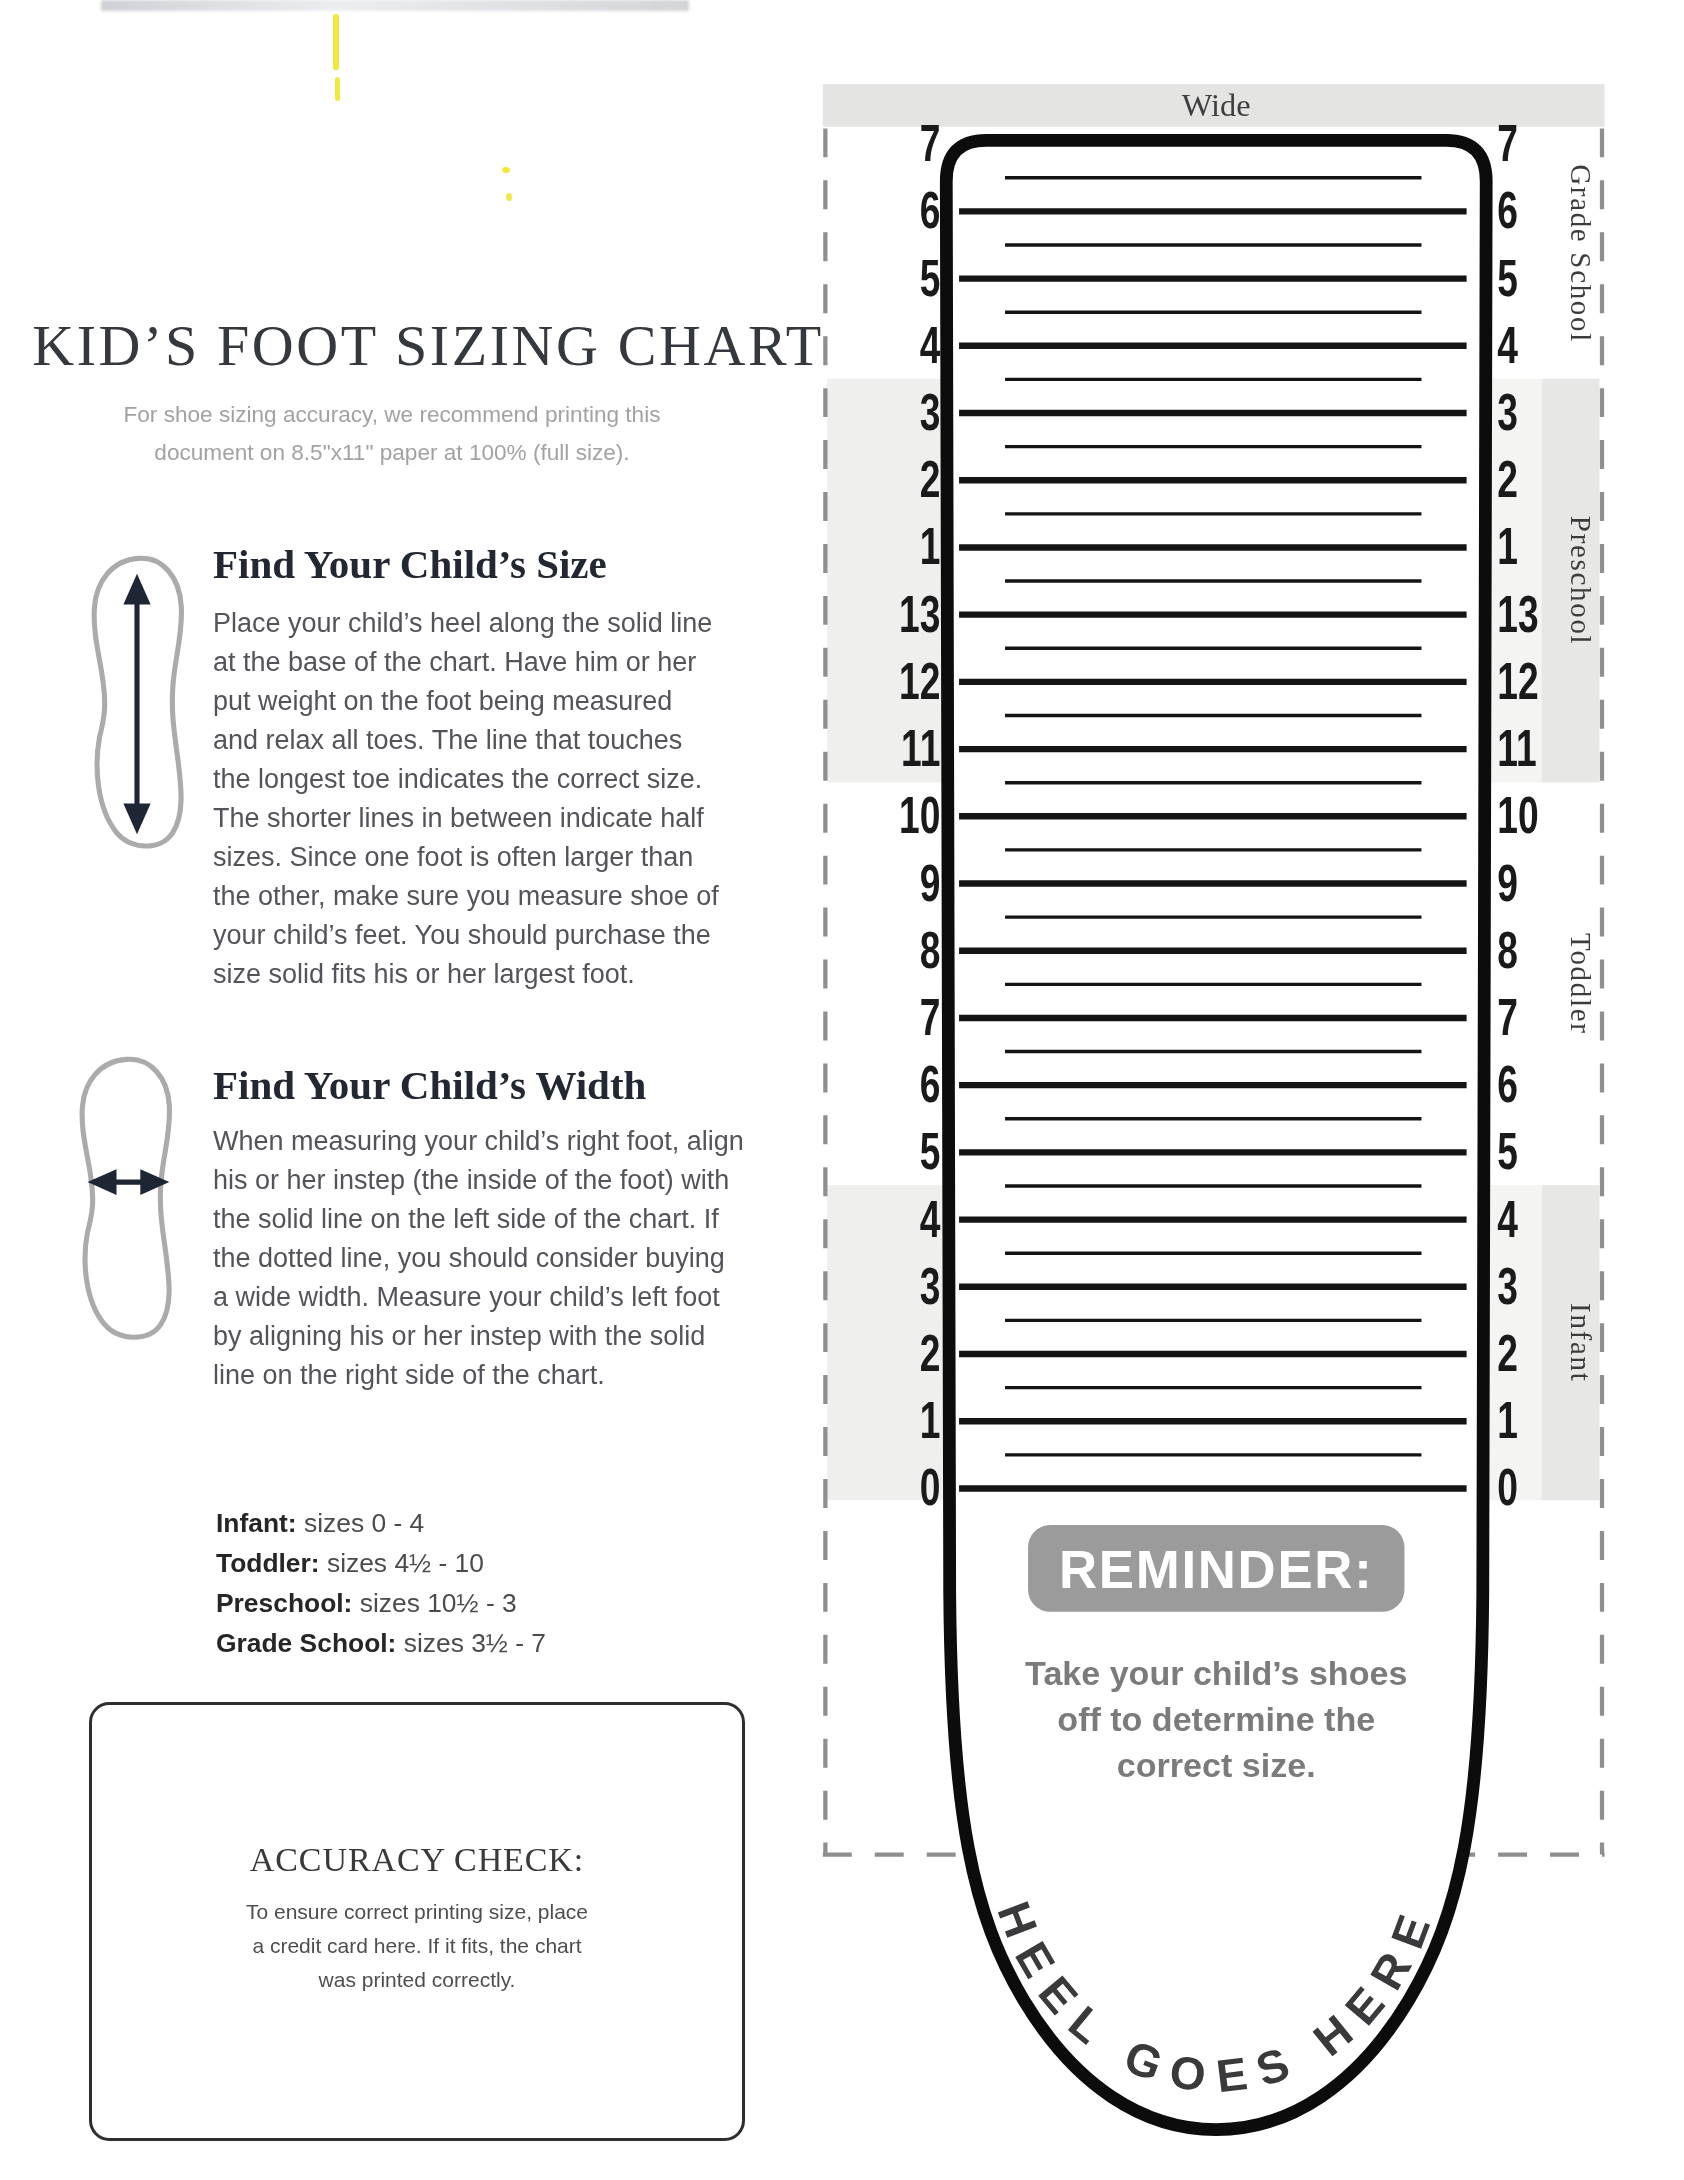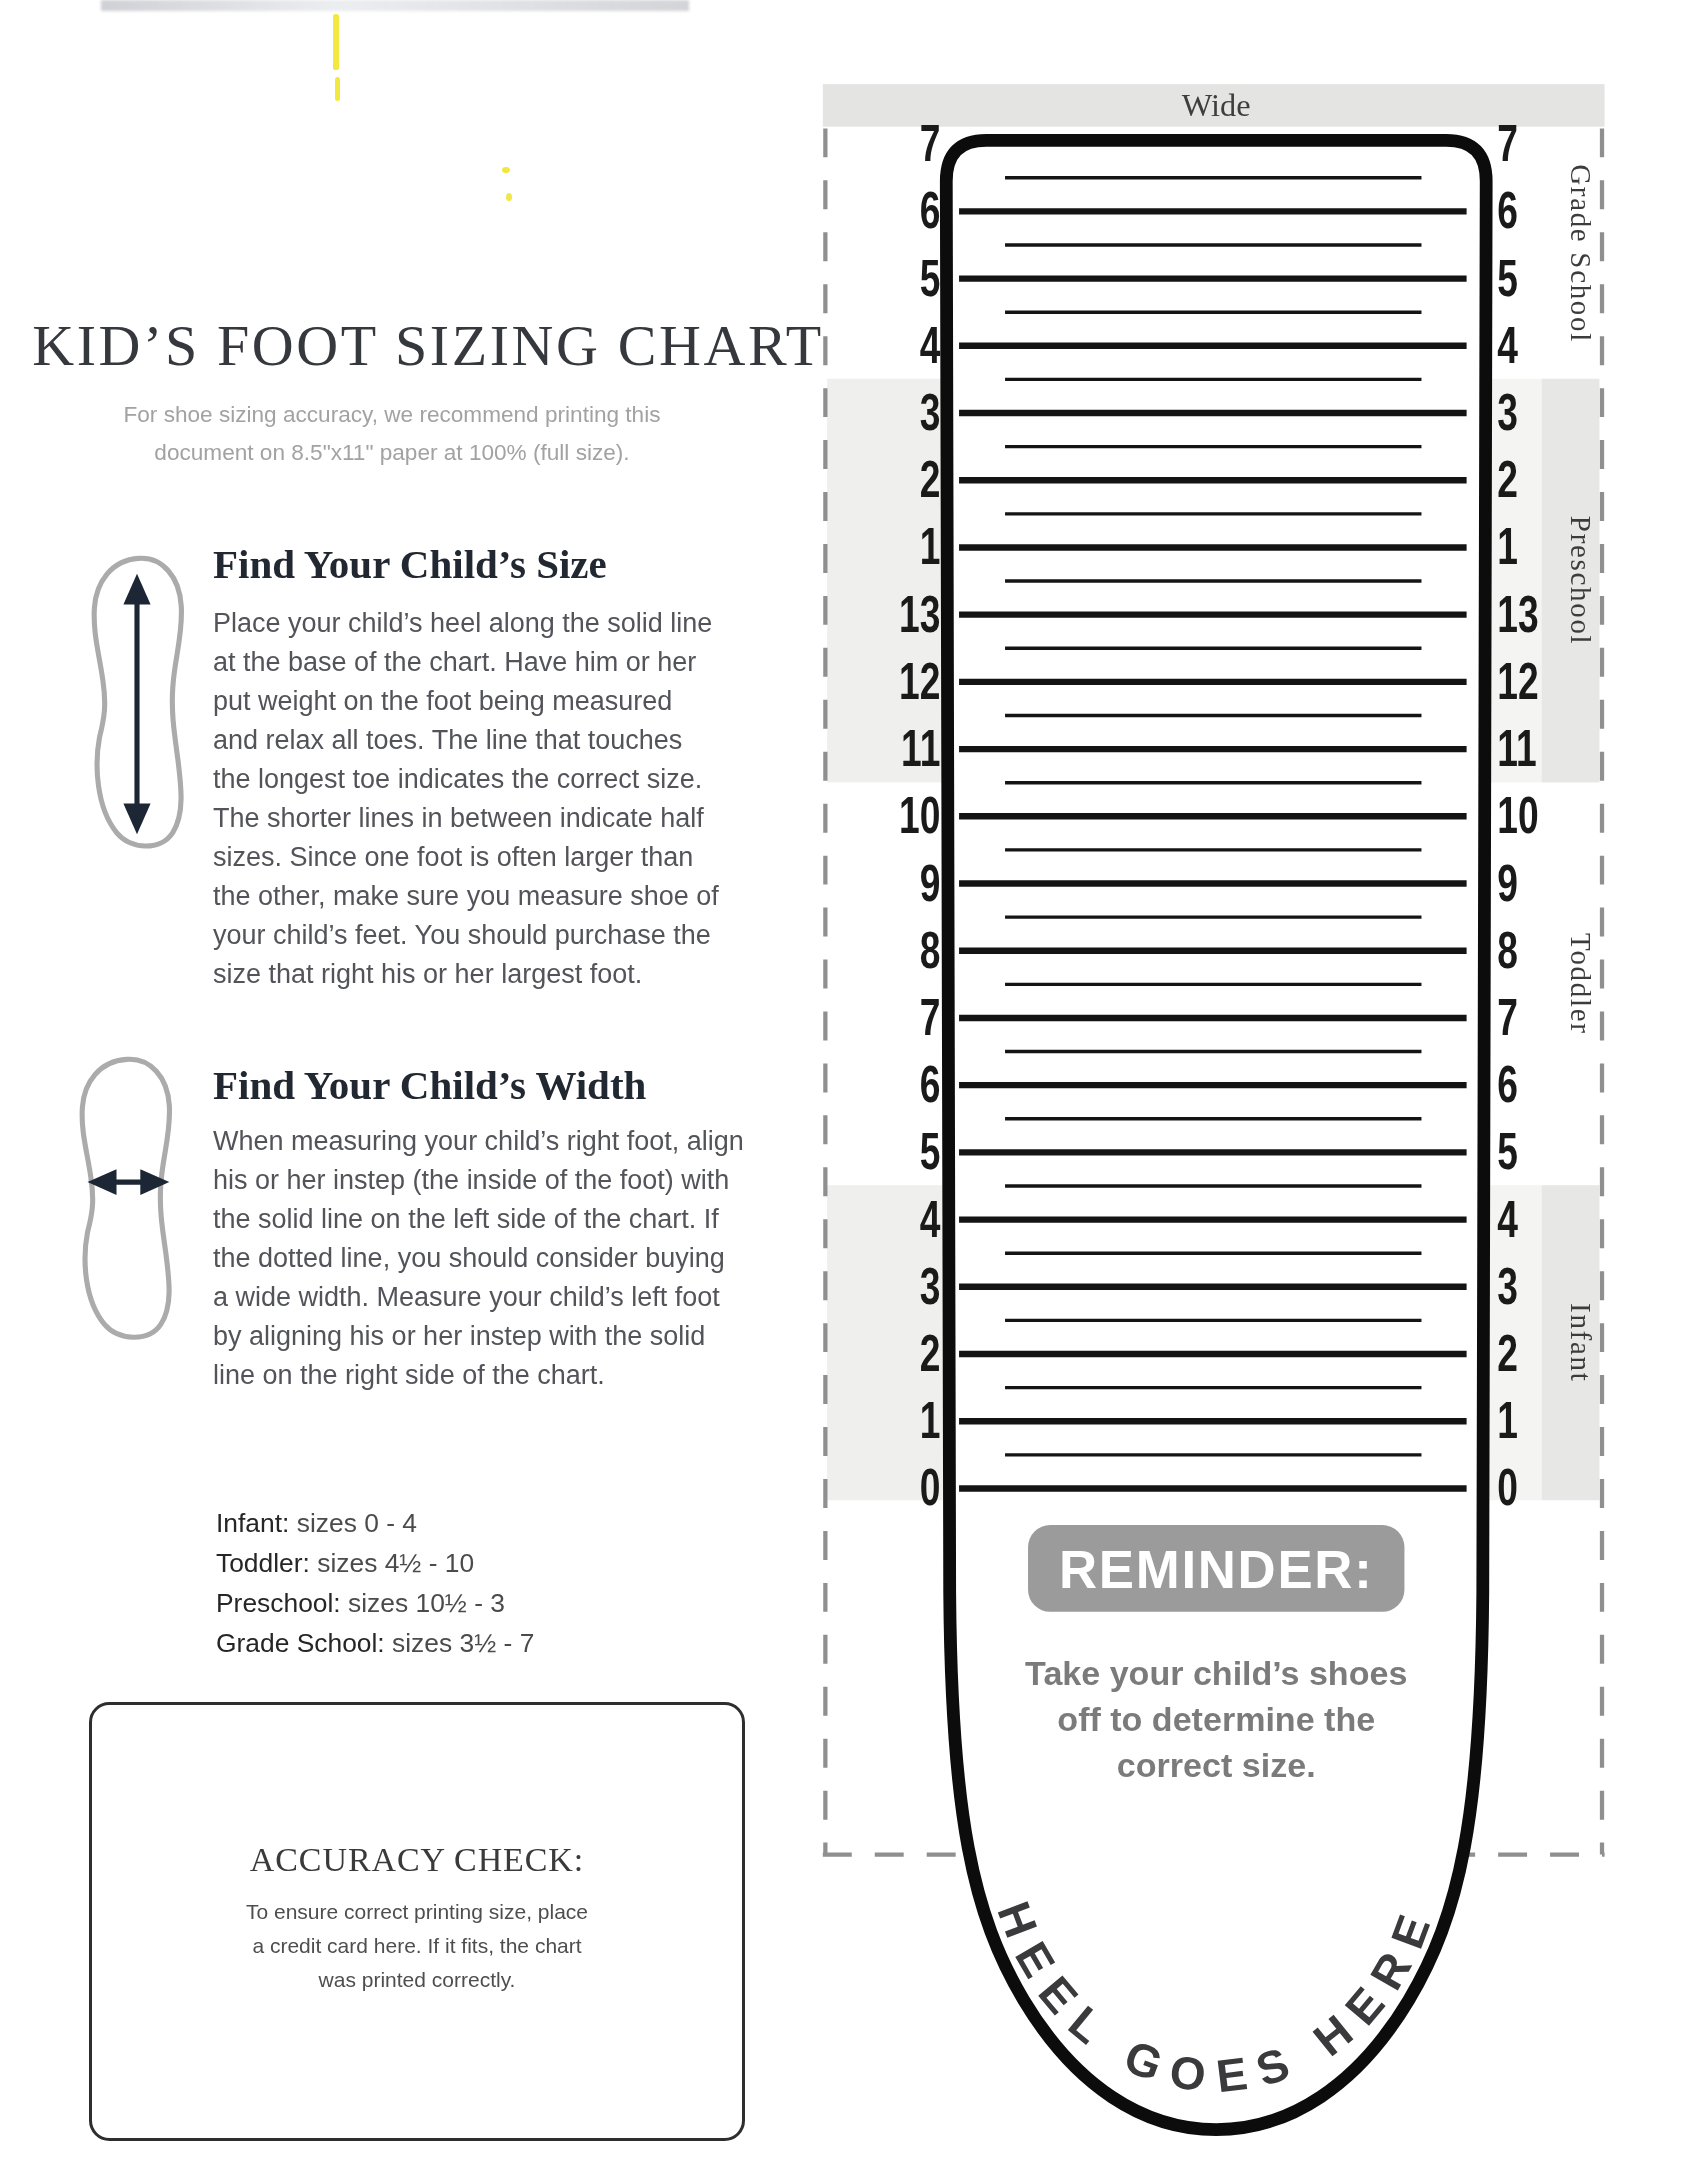--- a/index.html
+++ b/index.html
@@ -24,21 +24,21 @@
       color:#222831;line-height:1.1;}
   .h1{left:213px;top:542px;}
   .h2{left:213px;top:1063px;}
   .body-text{font-size:27px;line-height:39px;color:#53545a;}
   .b1{left:213px;top:604px;width:596px;}
   .b2{left:213px;top:1122px;width:596px;}
   .tline{white-space:nowrap;}
   .icon1{left:84px;top:555px;}
   .icon2{left:72px;top:1056px;}
   .size-key{left:216px;top:1503px;font-size:26.4px;line-height:40px;color:#4b4b4b;}
-  .size-key b{color:#262626;font-weight:400;}
+  .size-key b{color:#262626;font-weight:700;}
   .acc-box{left:89px;top:1702px;width:656px;height:439px;border:3.4px solid #2e2e2e;border-radius:20.4px;
       box-sizing:border-box;text-align:center;}
   .acc-heading{margin-top:136px;font-family:"Liberation Serif","DejaVu Serif",serif;
       font-size:34px;letter-spacing:0.9px;color:#3a3a3a;}
   .acc-body{margin-top:16px;font-size:21px;line-height:34px;color:#4e4e4e;}
   #chart-svg{position:absolute;left:816px;top:77px;}
 </style>
 </head>
 <body>
 
@@ -68,21 +68,21 @@
   <div class="abs body-text b1">
       <div class="tline">Place your child’s heel along the solid line</div>
       <div class="tline">at the base of the chart. Have him or her</div>
       <div class="tline">put weight on the foot being measured</div>
       <div class="tline">and relax all toes. The line that touches</div>
       <div class="tline">the longest toe indicates the correct size.</div>
       <div class="tline">The shorter lines in between indicate half</div>
       <div class="tline">sizes. Since one foot is often larger than</div>
       <div class="tline">the other, make sure you measure shoe of</div>
       <div class="tline">your child’s feet. You should purchase the</div>
-      <div class="tline">size that right his or her largest foot.</div>
+      <div class="tline">size solid fits his or her largest foot.</div>
     </div>
 
   <svg class="abs icon2" width="106" height="288" viewBox="0 0 124 338">
     <path d="M 64,4 C 32,6 14,31 12,60 C 10,89 18,114 22,143 C 26,170 24,184 18,207 C 12,238 14,286 38,315 C 54,334 90,336 104,315 C 118,294 114,263 110,232 C 106,203 102,180 104,151 C 106,118 116,91 114,58 C 112,25 92,2 64,4 Z" fill="#ffffff" stroke="#ababab" stroke-width="6"></path>
     <g stroke="#1d2634" stroke-width="6" fill="#1d2634">
       <line x1="40" y1="148" x2="92" y2="148"></line>
       <polygon points="18,148 52,133 52,163" stroke-width="0"></polygon>
       <polygon points="114,148 80,133 80,163" stroke-width="0"></polygon>
     </g>
   </svg>

